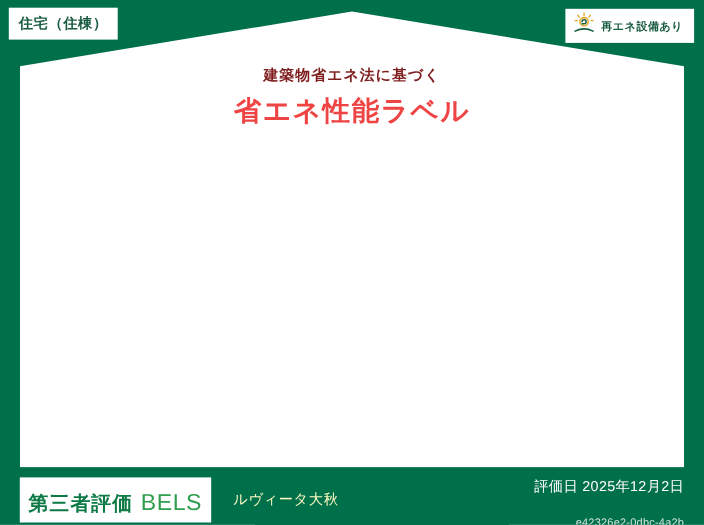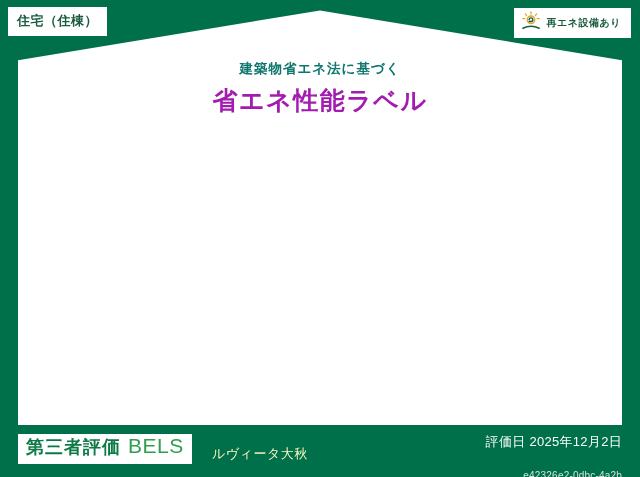--- a/index.html
+++ b/index.html
@@ -42,24 +42,24 @@
     background: #ffffff;
     clip-path: polygon(0% 100%, 0% 12.5%, 50% 0.6%, 100% 12.5%, 100% 100%);
     z-index: 2;
   }
 
   .title-wrap {
     position: absolute; left: 0; right: 0; top: 52px;
     text-align: center;
   }
   .title-sub {
-    color: #0f766e; font-size: 13.5px; font-weight: bold; letter-spacing: 1px;
+    color: #7f1d1d; font-size: 13.5px; font-weight: bold; letter-spacing: 1px;
   }
   .title-main {
-    color: #a21caf; font-size: 25px; font-weight: bold;
+    color: #ef4444; font-size: 25px; font-weight: bold;
     letter-spacing: 1.5px; margin-top: 6px;
   }
 
   
   .row {
     position: absolute; left: 33px; right: 33px;
     display: flex; align-items: stretch;
   }
   .row-label {
     background: #00704A; color: #ffffff;
@@ -145,21 +145,21 @@
   }
   .zehm-logo { margin-left: 6px; display: inline-flex; align-items: center; gap: 2px; }
 
   
   .footer {
     position: absolute; left: 0; right: 0; bottom: 0; height: 52px;
     z-index: 4;
   }
   .bels {
     position: absolute; left: 18px; top: 9px;
-    background: #ffffff; padding: 0 8px 5px 8px;
+    background: #ffffff; padding: 12px 8px 5px 8px;
     display: flex; align-items: baseline; gap: 7px;
   }
   .bels .b-jp { color: #0d7a46; font-size: 18px; font-weight: bold; letter-spacing: 1px; }
   .bels .b-en { color: #2f9e4f; font-size: 21px; font-weight: normal; letter-spacing: .5px; }
   .bldg-name {
     position: absolute; left: 212px; top: 20px;
     color: #fef9c3; font-size: 13px; letter-spacing: .5px;
   }
   .eval {
     position: absolute; right: 18px; top: 8px; text-align: right; color: #ffffff;

